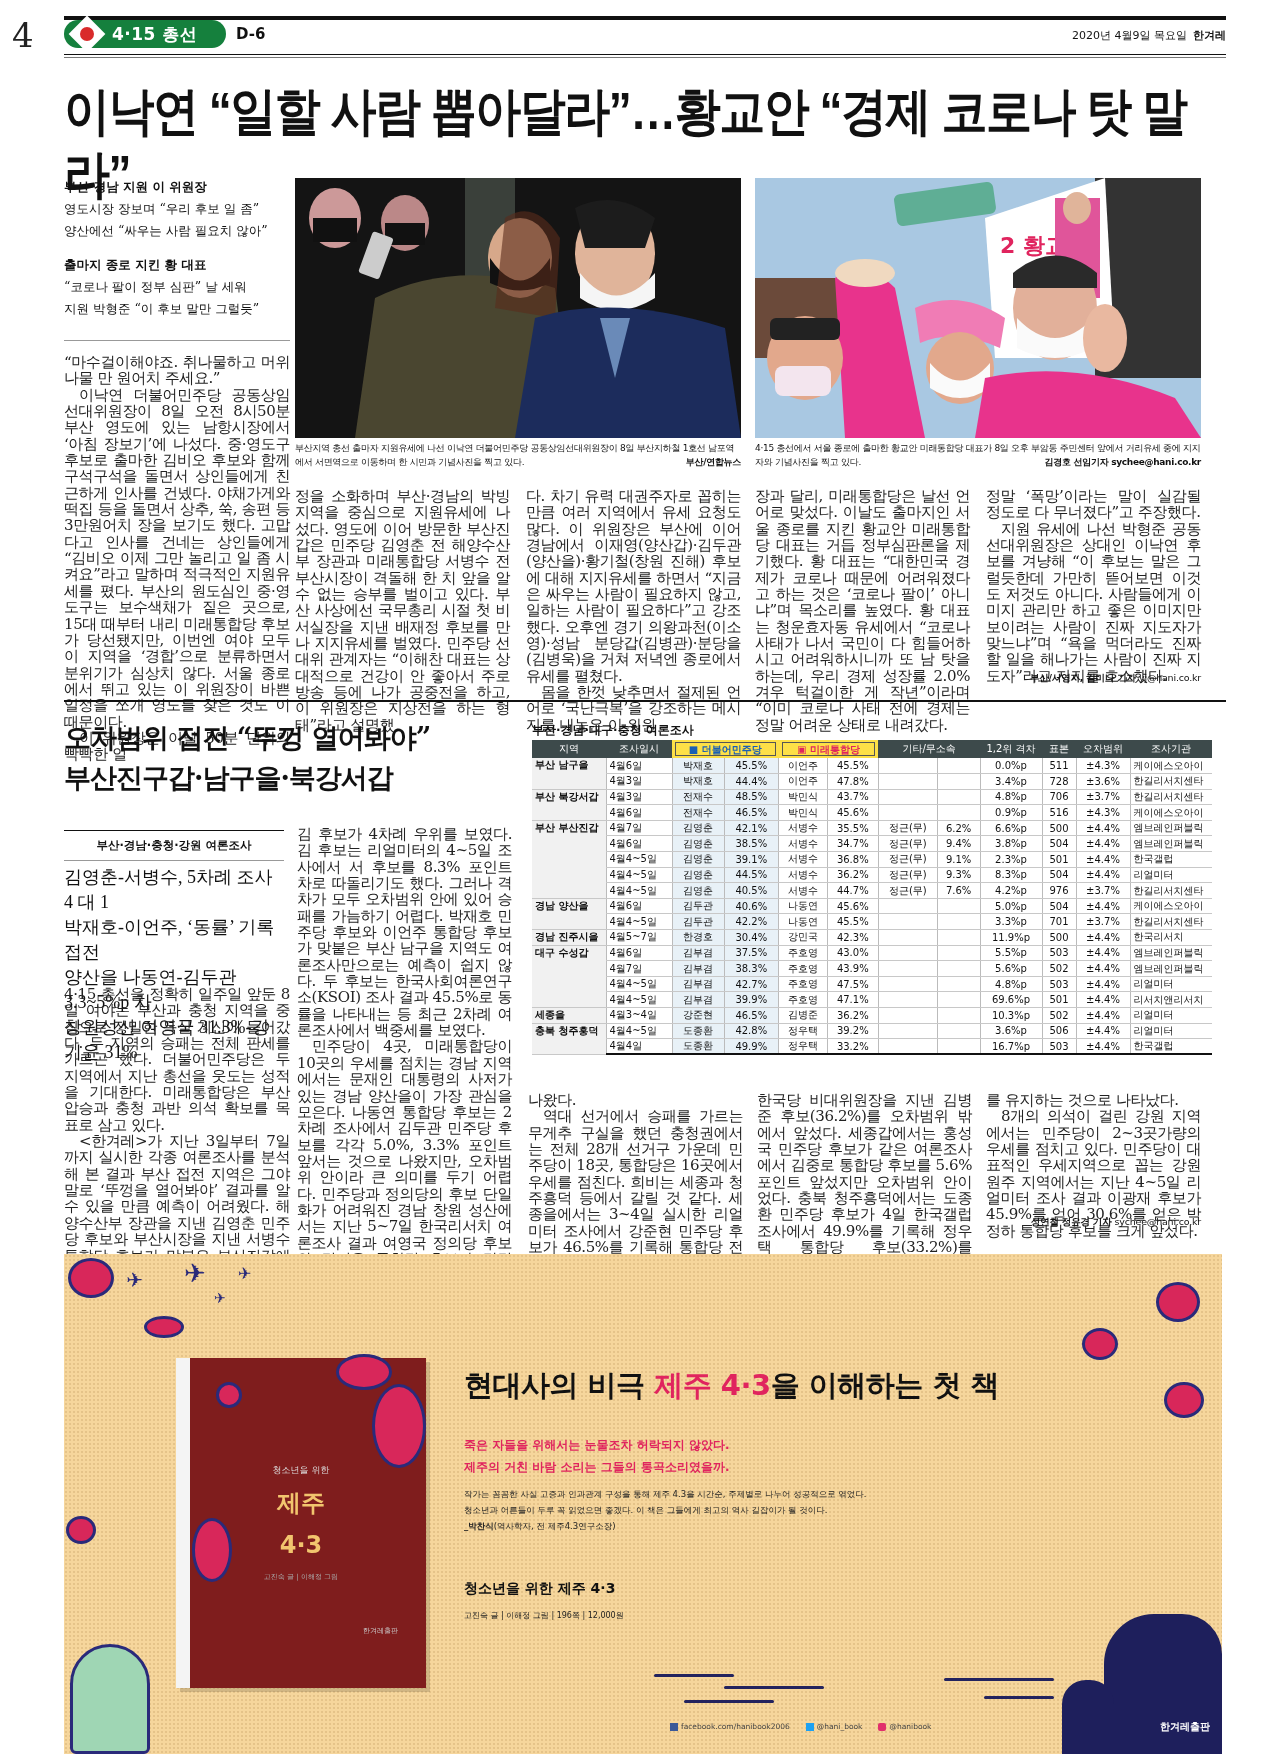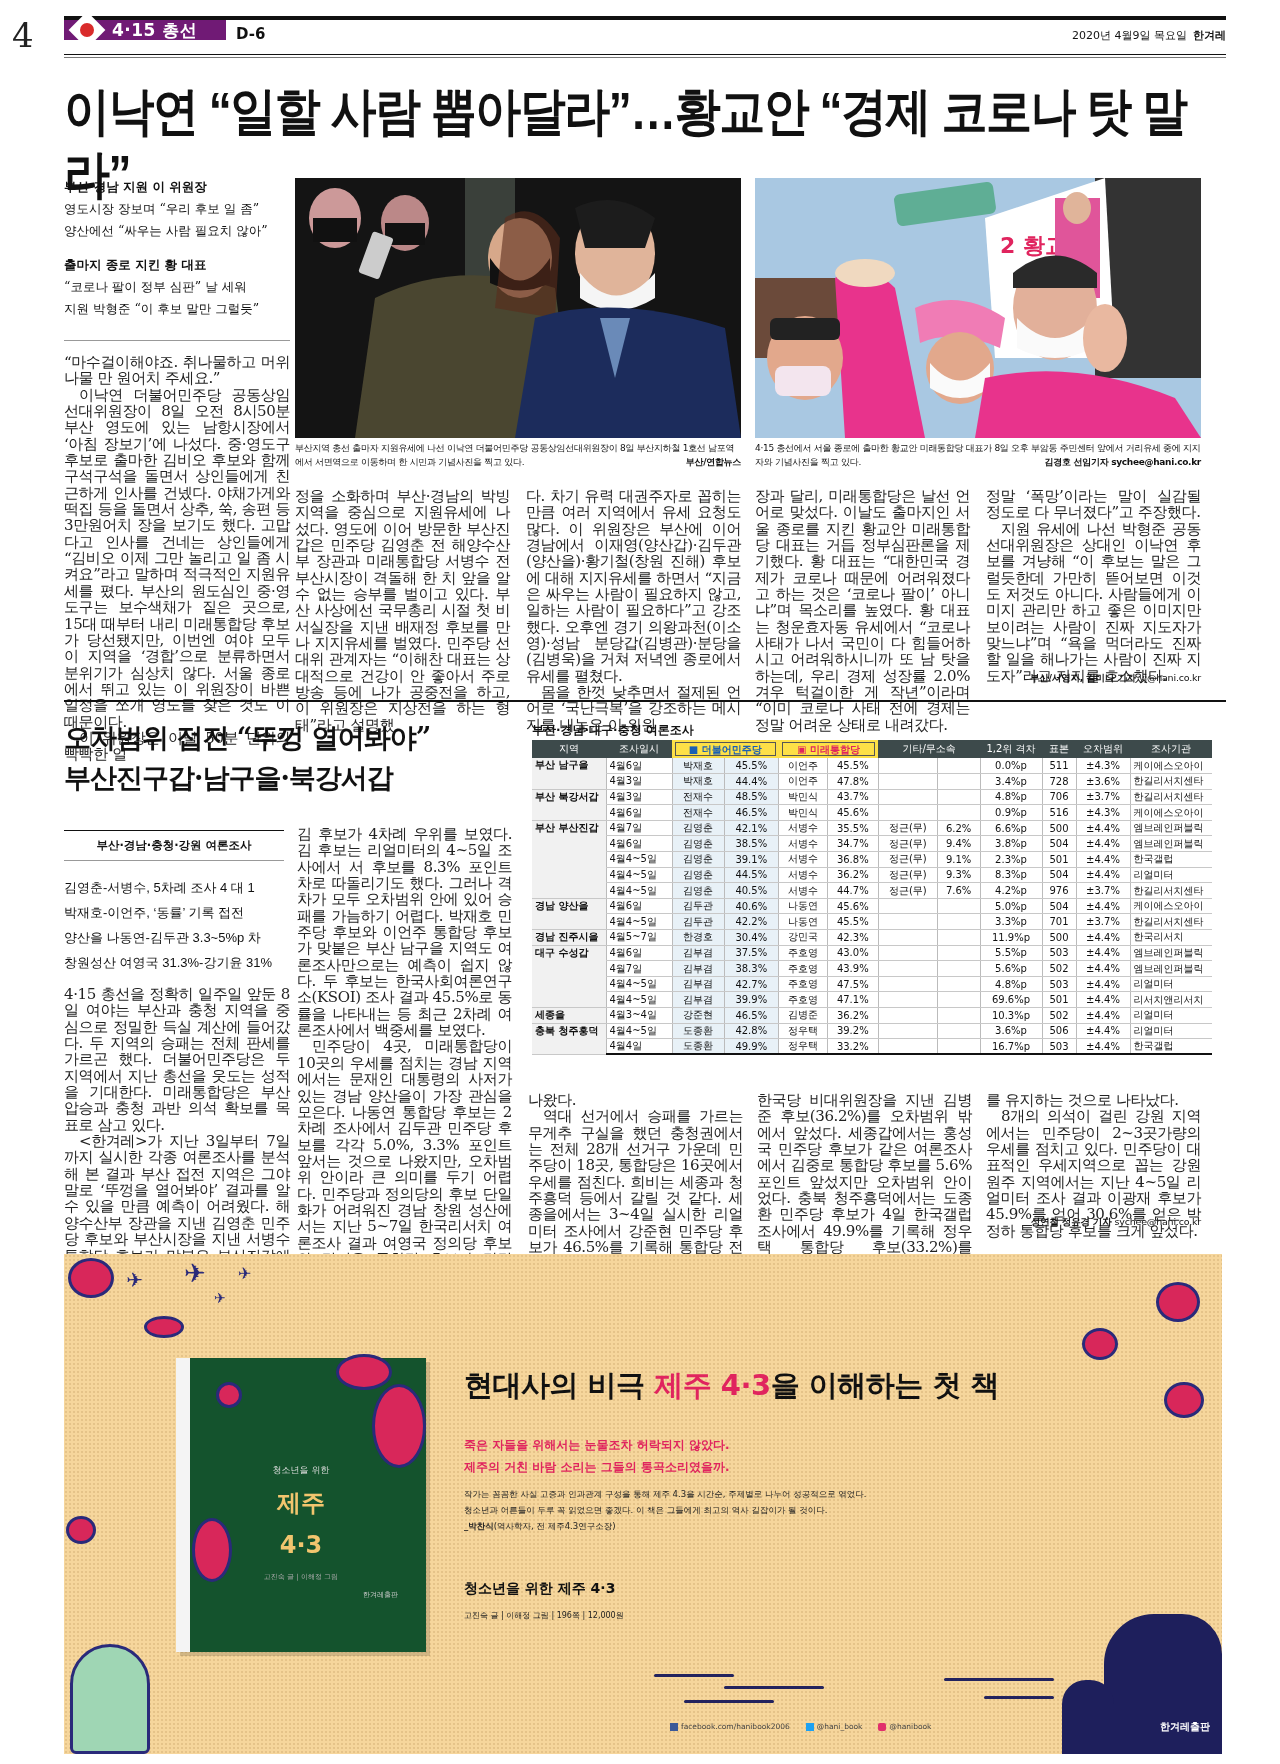--- a/index.html
+++ b/index.html
@@ -5,21 +5,21 @@
   * { box-sizing: border-box; margin: 0; padding: 0; }
   html, body { width: 1280px; height: 1764px; background: #fff; overflow: hidden; }
   body { position: relative; font-family: "DejaVu Sans", "Liberation Sans", sans-serif; color: #111; }
   .abs { position: absolute; }
 
   
   .page-num { left: 12px; top: 18px; font-family: "DejaVu Serif", serif; font-size: 34px; font-weight: 300; color: #222; line-height: 1; }
   .mast-top { left: 64px; top: 16px; width: 1162px; height: 4px; background: #111; }
   .mast-bot { left: 64px; top: 54px; width: 1162px; height: 1px; background: #111; }
   .mast-bot2 { left: 64px; top: 57px; width: 1162px; height: 1px; background: #777; }
-  .mast-badge { left: 64px; top: 20px; width: 162px; height: 20px; background: #701a75; display: flex; align-items: center; }
+  .mast-badge { left: 64px; top: 20px; width: 162px; height: 28px; background: #15803d; display: flex; align-items: center; border-radius: 17px; }
   .mast-logo { width: 34px; height: 34px; position: relative; margin-left: 6px; }
   .mast-logo .dia { position: absolute; left: 4px; top: 4px; width: 26px; height: 26px; background: #fff; transform: rotate(45deg); }
   .mast-logo .dot { position: absolute; left: 10px; top: 10px; width: 14px; height: 14px; border-radius: 50%; background: #d92b2b; }
   .mast-badge-text { color: #fff; font-size: 17px; font-weight: bold; margin-left: 8px; letter-spacing: 0.5px; }
   .mast-dday { left: 236px; top: 25px; font-size: 15px; font-weight: bold; color: #111; }
   .mast-date { right: 54px; top: 28px; font-size: 11px; color: #111; }
   .mast-date b { margin-left: 6px; font-weight: bold; }
 
   .headline { left: 64px; top: 80px; width: 1162px; font-family: "Liberation Sans", sans-serif; font-weight: bold; font-size: 46px; letter-spacing: -1.5px; line-height: 56px; color: #111; transform: scaleY(1.12); transform-origin: left top; }
 
@@ -40,39 +40,39 @@
   .photo1 { left: 295px; top: 178px; width: 446px; height: 260px; background: linear-gradient(135deg, #111 0%, #2a2a25 35%, #3c3a28 50%, #1a2440 70%, #0d1530 100%); }
   .photo2 { left: 755px; top: 178px; width: 446px; height: 260px; background: linear-gradient(180deg, #8fb7d9 0%, #b2cde2 40%, #e8a7c4 60%, #d93a8a 100%); }
   .caption { font-family: "DejaVu Sans", sans-serif; font-size: 9px; line-height: 14px; color: #111; letter-spacing: -0.3px; }
   .caption .credit { float: right; font-weight: bold; }
 
   
   .sec2-rule { left: 64px; top: 700px; width: 1162px; height: 2px; background: #111; }
   .head2 { left: 64px; top: 718px; width: 450px; font-family: "DejaVu Serif", serif; font-size: 27px; line-height: 40px; color: #111; letter-spacing: -1px; }
   .survey-box { left: 64px; top: 830px; width: 220px; }
   .survey-box .label { border-top: 1px solid #111; border-bottom: 1px solid #999; text-align: center; font-weight: bold; font-size: 11.5px; padding: 7px 0; }
-  .survey-box .items { margin-top: 14px; font-family: Liberation Sans, sans-serif; font-size: 13px; line-height: 25px; }
+  .survey-box .items { margin-top: 4px; font-family: Liberation Serif, serif; font-size: 18px; line-height: 25px; }
 
   
   .table-title { left: 532px; top: 722px; font-weight: bold; font-size: 12px; color: #111; }
   .poll-table { left: 532px; top: 740px; width: 680px; border-collapse: collapse; font-size: 10px; }
   .poll-table th { background: #3d4a4b; color: #fff; font-weight: normal; height: 18px; font-size: 10px; padding: 0 2px; white-space: nowrap; }
   .poll-table th.party { background: #fde047; padding: 1px 3px; margin-top: 24px; }
   .poll-table th.party div { border: 1px solid #555; height: 14px; line-height: 13px; font-weight: bold; font-size: 10px; }
   .poll-table td { height: 15.6px; border-bottom: 1px solid #c8c8c8; border-left: 1px solid #bbb; padding: 0 3px; white-space: nowrap; color: #111; }
   .poll-table td.region { border-left: none; font-weight: bold; background: #f1f1f1; vertical-align: top; }
   .poll-table td.dem { background: #e8f1f7; text-align: center; }
   .poll-table td.num { text-align: center; }
   .poll-table td.inst { text-align: left; }
   .poll-table tr:last-child td { border-bottom: 2px solid #111; }
 
   
   .ad { left: 64px; top: 1254px; width: 1158px; height: 500px; background: #f6d69c; overflow: hidden; }
   .ad-noise { position: absolute; inset: 0; background-image: radial-gradient(rgba(180,140,80,0.25) 1px, transparent 1px); background-size: 4px 4px; }
-  .ad-book { position: absolute; left: 112px; top: 104px; width: 250px; height: 294px; background: #14532d; box-shadow: 4px 4px 0 rgba(0,0,0,0.15); }
+  .ad-book { position: absolute; left: 112px; top: 104px; width: 250px; height: 330px; background: #7f1d1d; box-shadow: 4px 4px 0 rgba(0,0,0,0.15); }
   .ad-spine { position: absolute; left: 0; top: 0; width: 14px; height: 100%; background: #f4f4f4; }
   .ad-book .sub { position: absolute; left: 0; width: 100%; top: 106px; text-align: center; color: #ddd; font-size: 9px; }
   .ad-book .big { position: absolute; left: 0; width: 100%; top: 124px; text-align: center; color: #f2c56e; font-size: 24px; font-weight: bold; line-height: 42px; }
   .ad-book .auth { position: absolute; left: 0; width: 100%; top: 214px; text-align: center; color: #aaa; font-size: 7px; }
   .ad-book .pub { position: absolute; right: 28px; bottom: 52px; color: #ccc; font-size: 7px; }
   .flower { position: absolute; border-radius: 50%; background: #d8275a; border: 3px solid #2a2a7a; }
   .ad-title { position: absolute; left: 400px; top: 112px; font-size: 29px; font-weight: bold; color: #111; letter-spacing: -0.5px; }
   .ad-title .accent { color: #e0245e; }
   .ad-red { position: absolute; left: 400px; top: 180px; font-size: 12px; font-weight: bold; color: #e0245e; line-height: 22px; }
   .ad-desc { position: absolute; left: 400px; top: 232px; font-size: 8.5px; color: #222; line-height: 16px; }

